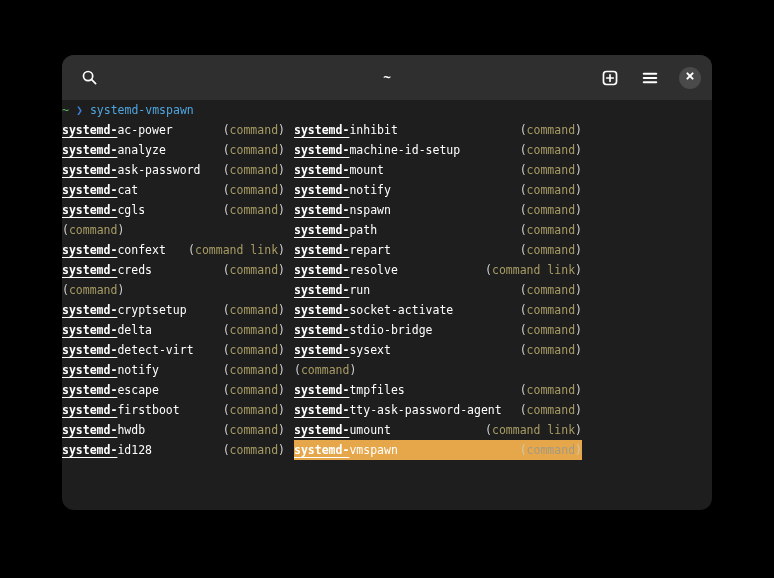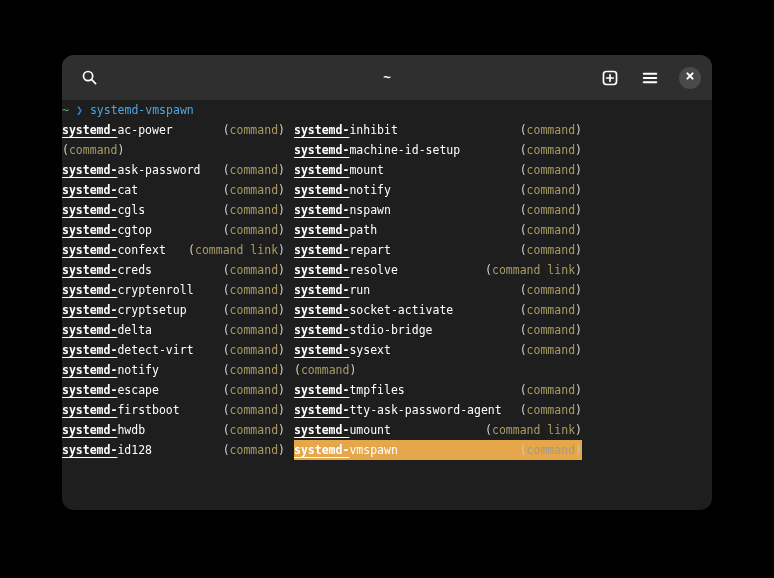--- a/index.html
+++ b/index.html
@@ -121,20 +121,21 @@
             <span class="cname"><span class="cpre">systemd-</span><span>ac-power</span></span>
             <span class="cdesc"><span class="paren">(</span><span class="kind">command</span><span class="paren">)</span></span>
           </div>
           <div class="ccell right">
             <span class="cname"><span class="cpre">systemd-</span><span>inhibit</span></span>
             <span class="cdesc"><span class="paren">(</span><span class="kind">command</span><span class="paren">)</span></span>
           </div>
         </div>
         <div class="crow">
           <div class="ccell left">
+            <span class="cname"><span class="cpre">systemd-</span><span>analyze</span></span>
             <span class="cdesc"><span class="paren">(</span><span class="kind">command</span><span class="paren">)</span></span>
           </div>
           <div class="ccell right">
             <span class="cname"><span class="cpre">systemd-</span><span>machine-id-setup</span></span>
             <span class="cdesc"><span class="paren">(</span><span class="kind">command</span><span class="paren">)</span></span>
           </div>
         </div>
         <div class="crow">
           <div class="ccell left">
             <span class="cname"><span class="cpre">systemd-</span><span>ask-password</span></span>
@@ -160,21 +161,20 @@
             <span class="cname"><span class="cpre">systemd-</span><span>cgls</span></span>
             <span class="cdesc"><span class="paren">(</span><span class="kind">command</span><span class="paren">)</span></span>
           </div>
           <div class="ccell right">
             <span class="cname"><span class="cpre">systemd-</span><span>nspawn</span></span>
             <span class="cdesc"><span class="paren">(</span><span class="kind">command</span><span class="paren">)</span></span>
           </div>
         </div>
         <div class="crow">
           <div class="ccell left">
-            <span class="cname"><span class="cpre">systemd-</span><span>cgtop</span></span>
             <span class="cdesc"><span class="paren">(</span><span class="kind">command</span><span class="paren">)</span></span>
           </div>
           <div class="ccell right">
             <span class="cname"><span class="cpre">systemd-</span><span>path</span></span>
             <span class="cdesc"><span class="paren">(</span><span class="kind">command</span><span class="paren">)</span></span>
           </div>
         </div>
         <div class="crow">
           <div class="ccell left">
             <span class="cname"><span class="cpre">systemd-</span><span>confext</span></span>
@@ -190,21 +190,20 @@
             <span class="cname"><span class="cpre">systemd-</span><span>creds</span></span>
             <span class="cdesc"><span class="paren">(</span><span class="kind">command</span><span class="paren">)</span></span>
           </div>
           <div class="ccell right">
             <span class="cname"><span class="cpre">systemd-</span><span>resolve</span></span>
             <span class="cdesc"><span class="paren">(</span><span class="kind">command link</span><span class="paren">)</span></span>
           </div>
         </div>
         <div class="crow">
           <div class="ccell left">
-            <span class="cname"><span class="cpre">systemd-</span><span>cryptenroll</span></span>
             <span class="cdesc"><span class="paren">(</span><span class="kind">command</span><span class="paren">)</span></span>
           </div>
           <div class="ccell right">
             <span class="cname"><span class="cpre">systemd-</span><span>run</span></span>
             <span class="cdesc"><span class="paren">(</span><span class="kind">command</span><span class="paren">)</span></span>
           </div>
         </div>
         <div class="crow">
           <div class="ccell left">
             <span class="cname"><span class="cpre">systemd-</span><span>cryptsetup</span></span>

